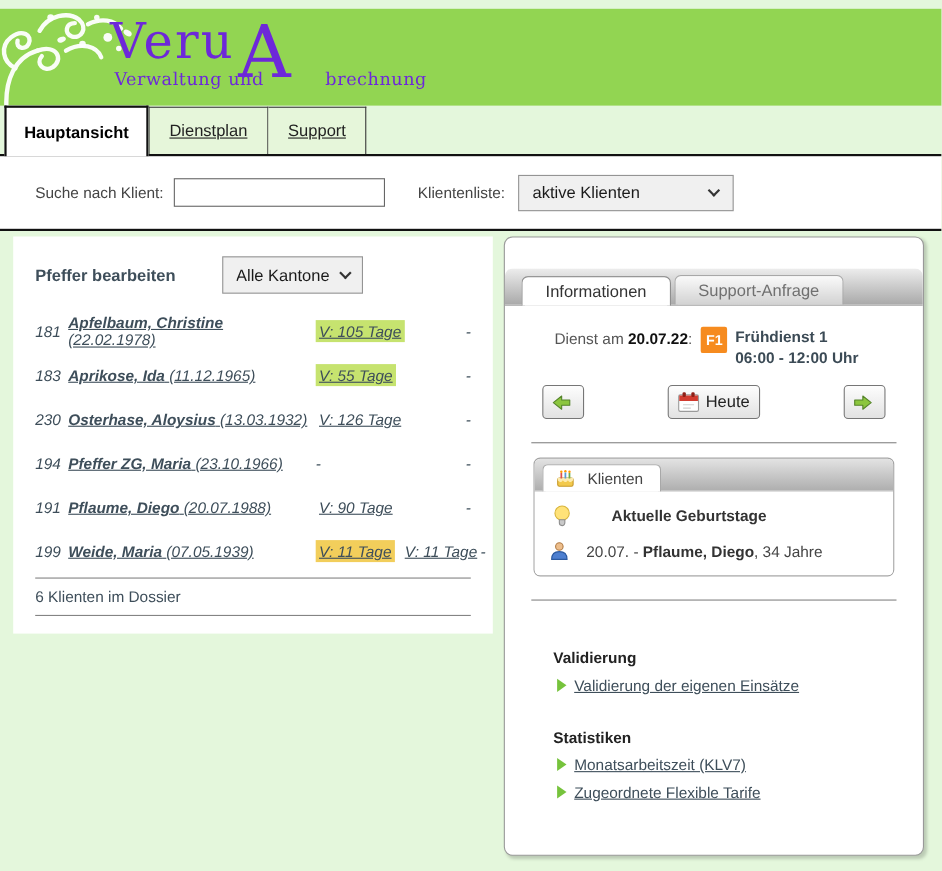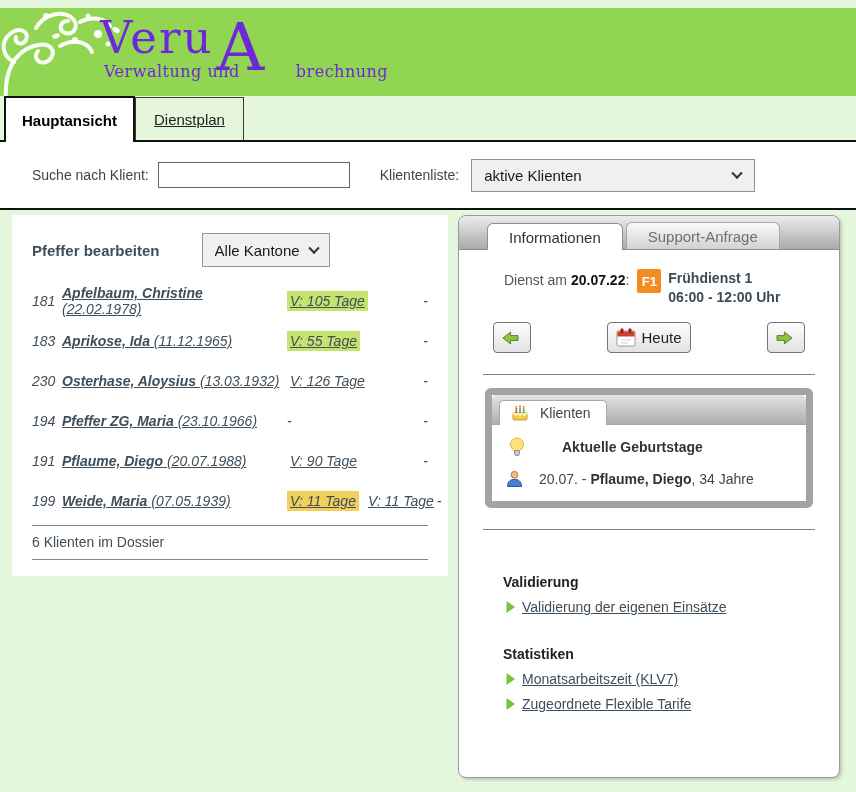--- a/index.html
+++ b/index.html
@@ -94,21 +94,21 @@
     padding: 0 30px 0 12px;
     height: 33px;
   }
   .select-wrap .chev {
     position: absolute; right: 12px; top: 50%;
     width: 8px; height: 8px;
     border-right: 2px solid #333; border-bottom: 2px solid #333;
     transform: translateY(-72%) rotate(45deg);
     pointer-events: none;
   }
-  .select-klientenliste select { width: 284px; margin-left: 12px; }
+  .select-klientenliste select { width: 196px; margin-left: 12px; }
   .select-klientenliste .chev { right: 14px; }
 
   
   .content { display: flex; gap: 10px; padding: 5px 16px 0 12px; }
 
   
   .left-panel {
     width: 436px; height: 361px;
     background: #fff;
     padding: 14px 20px 0 20px;
@@ -144,21 +144,22 @@
     border-radius: 8px;
     box-shadow: 2px 2px 3px rgba(0,0,0,0.18);
     overflow: hidden;
   }
   .rp-tabbar {
     height: 34px;
     background: linear-gradient(#ededed, #a9a9a9);
     border-bottom: 1px solid #8e8e8e;
     border-radius: 7px 7px 0 0;
     display: flex; align-items: flex-end;
-    padding-left: 28px;
+    padding-left: 15px;
+    margin-top: 28px;
   }
   .rp-tab {
     height: 27px;
     display: flex; align-items: center;
     padding: 0 21px;
     font-size: 15px;
     border-radius: 6px 6px 0 0;
   }
   .rp-tab.active {
     background: #fff;
@@ -201,21 +202,21 @@
     border-radius: 4px;
     font-family: "Liberation Sans", sans-serif;
     font-size: 15px; color: #222;
     cursor: pointer;
   }
   .rp-divider { border: none; border-top: 1px solid #848484; margin: 21px 24px 0 24px; }
 
   
   .klienten-box {
     margin: 13px 26px 0 26px;
-    border: 7px solid #a3a3a3;
+    border: 1px solid #a3a3a3;
     border-radius: 6px;
     overflow: hidden;
   }
   .kb-tabbar {
     height: 30px;
     background: linear-gradient(#e3e3e3, #aeaeae);
     border-bottom: 1px solid #a8a8a8;
     display: flex; align-items: flex-end;
     padding-left: 7px;
     border-radius: 5px 5px 0 0;
@@ -275,20 +276,23 @@
         <span class="tag-gap"></span>
         <span>brechnung</span>
     </div>
   </div>
 </header>
 
 <nav class="tab-row">
   <div class="tab active">Hauptansicht</div>
   <div class="tab inactive">
       <a>Dienstplan</a>
+    </div>
+  <div class="tab inactive">
+      <a>Support</a>
     </div>
 </nav>
 
 <section class="search-panel">
   <label>Suche nach Klient:</label>
   <input class="search-input" type="text" value="" style="">
   <label class="lbl-klientenliste">Klientenliste:</label>
   <span class="select-wrap select-klientenliste">
     <select><option>aktive Klienten</option></select>
     <span class="chev"></span>

